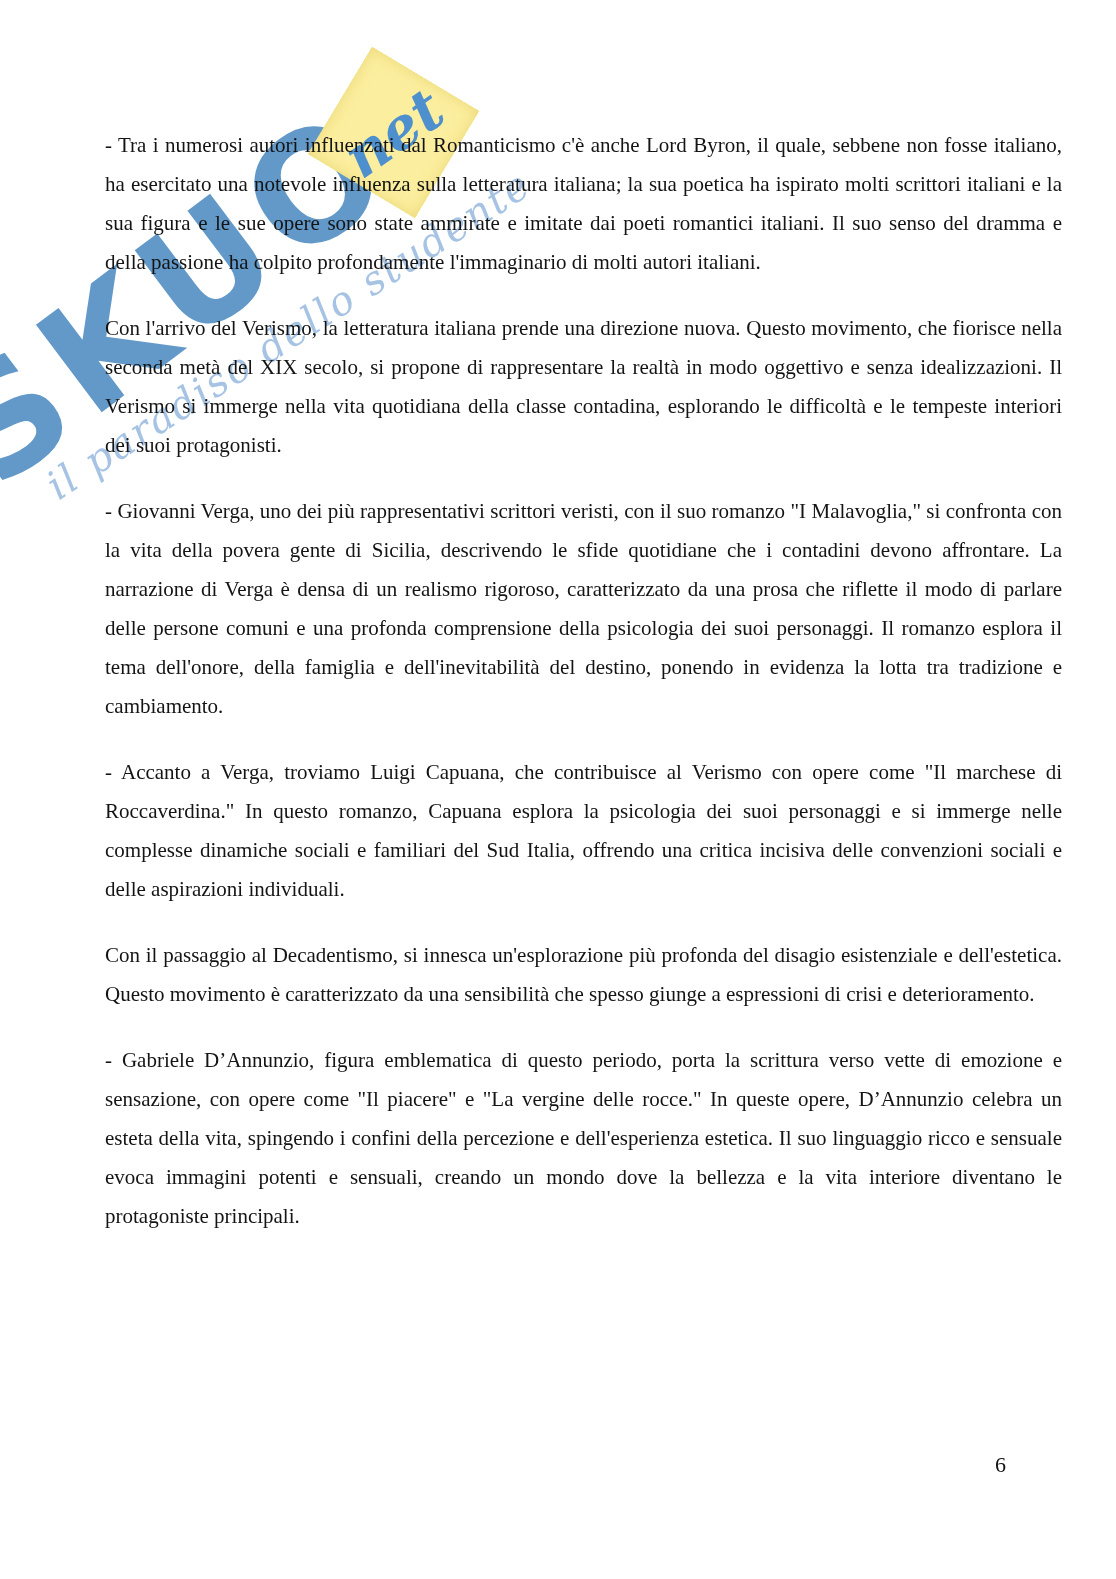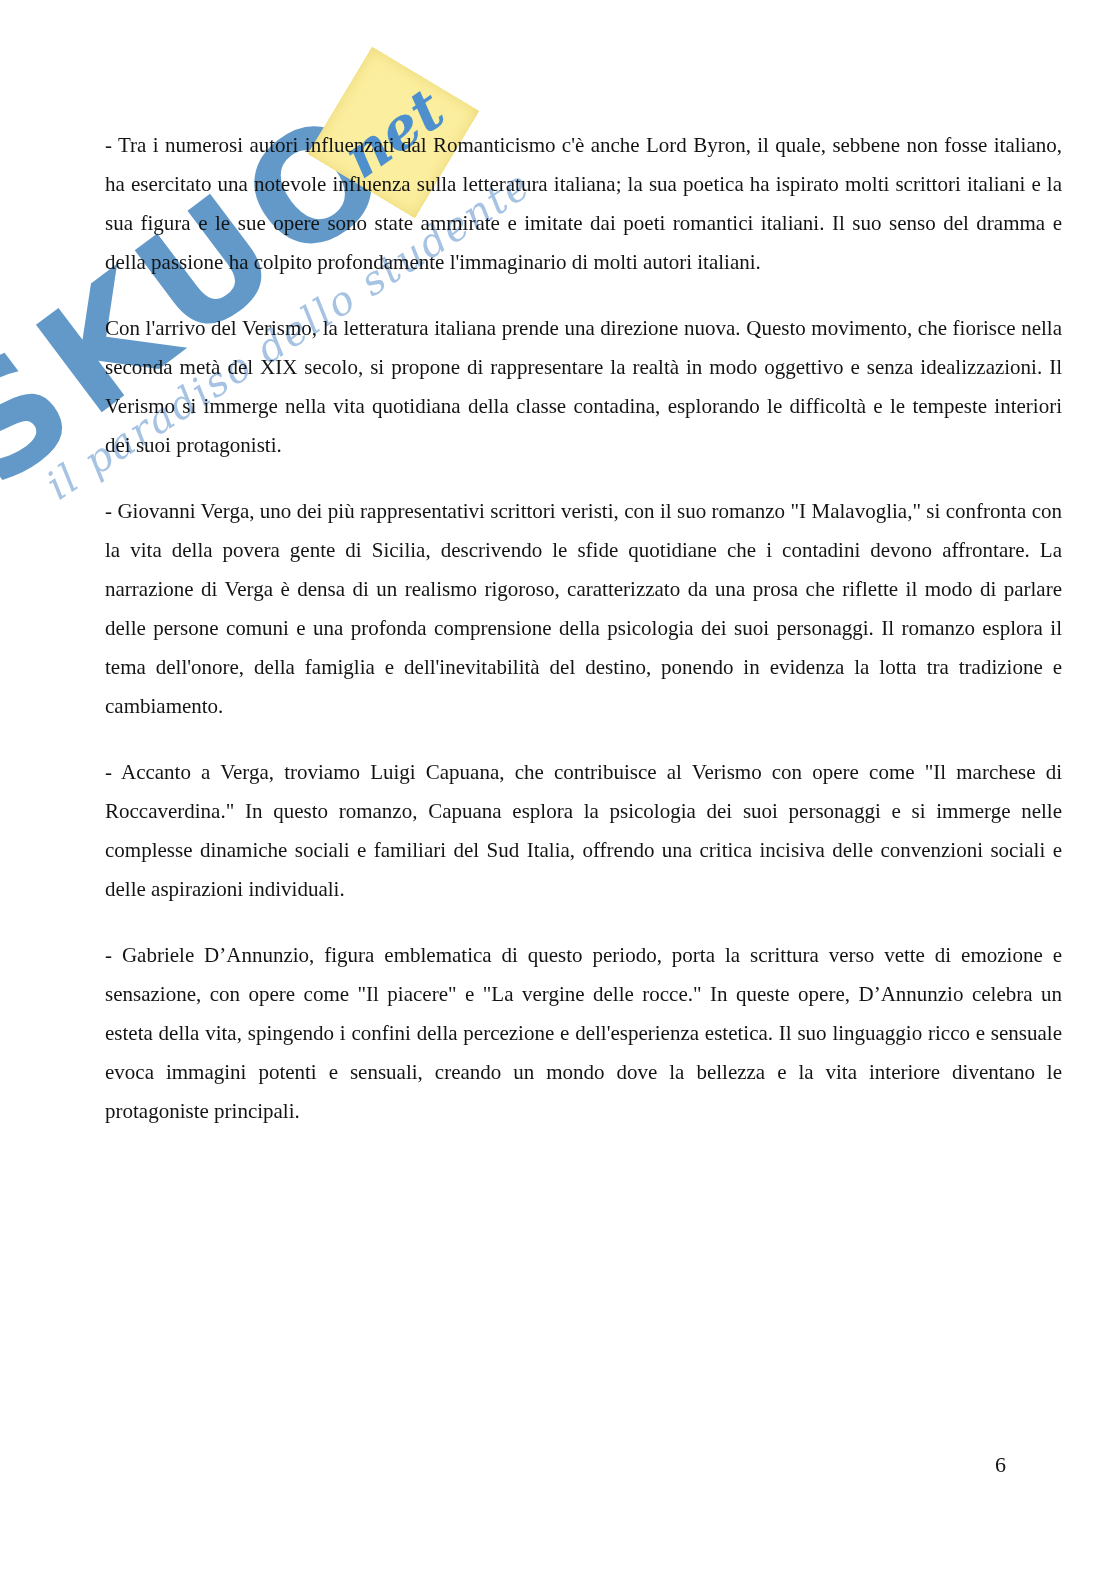--- a/index.html
+++ b/index.html
@@ -100,18 +100,19 @@
     <div class="wm-note">
       <span class="wm-net">net</span>
     </div>
   </div>
 
   <div class="content">
     <p>- Tra i numerosi autori influenzati dal Romanticismo c'è anche Lord Byron, il quale, sebbene non fosse italiano, ha esercitato una notevole influenza sulla letteratura italiana; la sua poetica ha ispirato molti scrittori italiani e la sua figura e le sue opere sono state ammirate e imitate dai poeti romantici italiani. Il suo senso del dramma e della passione ha colpito profondamente l'immaginario di molti autori italiani.</p>
     <p>Con l'arrivo del Verismo, la letteratura italiana prende una direzione nuova. Questo movimento, che fiorisce nella seconda metà del XIX secolo, si propone di rappresentare la realtà in modo oggettivo e senza idealizzazioni. Il Verismo si immerge nella vita quotidiana della classe contadina, esplorando le difficoltà e le tempeste interiori dei suoi protagonisti.</p>
     <p>- Giovanni Verga, uno dei più rappresentativi scrittori veristi, con il suo romanzo "I Malavoglia," si confronta con la vita della povera gente di Sicilia, descrivendo le sfide quotidiane che i contadini devono affrontare. La narrazione di Verga è densa di un realismo rigoroso, caratterizzato da una prosa che riflette il modo di parlare delle persone comuni e una profonda comprensione della psicologia dei suoi personaggi. Il romanzo esplora il tema dell'onore, della famiglia e dell'inevitabilità del destino, ponendo in evidenza la lotta tra tradizione e cambiamento.</p>
     <p>- Accanto a Verga, troviamo Luigi Capuana, che contribuisce al Verismo con opere come "Il marchese di Roccaverdina." In questo romanzo, Capuana esplora la psicologia dei suoi personaggi e si immerge nelle complesse dinamiche sociali e familiari del Sud Italia, offrendo una critica incisiva delle convenzioni sociali e delle aspirazioni individuali.</p>
+    <p>Con il passaggio al Decadentismo, si innesca un'esplorazione più profonda del disagio esistenziale e dell'estetica. Questo movimento è caratterizzato da una sensibilità che spesso giunge a espressioni di crisi e deterioramento.</p>
     <p>- Gabriele D’Annunzio, figura emblematica di questo periodo, porta la scrittura verso vette di emozione e sensazione, con opere come "Il piacere" e "La vergine delle rocce." In queste opere, D’Annunzio celebra un esteta della vita, spingendo i confini della percezione e dell'esperienza estetica. Il suo linguaggio ricco e sensuale evoca immagini potenti e sensuali, creando un mondo dove la bellezza e la vita interiore diventano le protagoniste principali.</p>
   </div>
 
   <div class="page-number">6</div>
 
 </div>
 
 </body></html>

